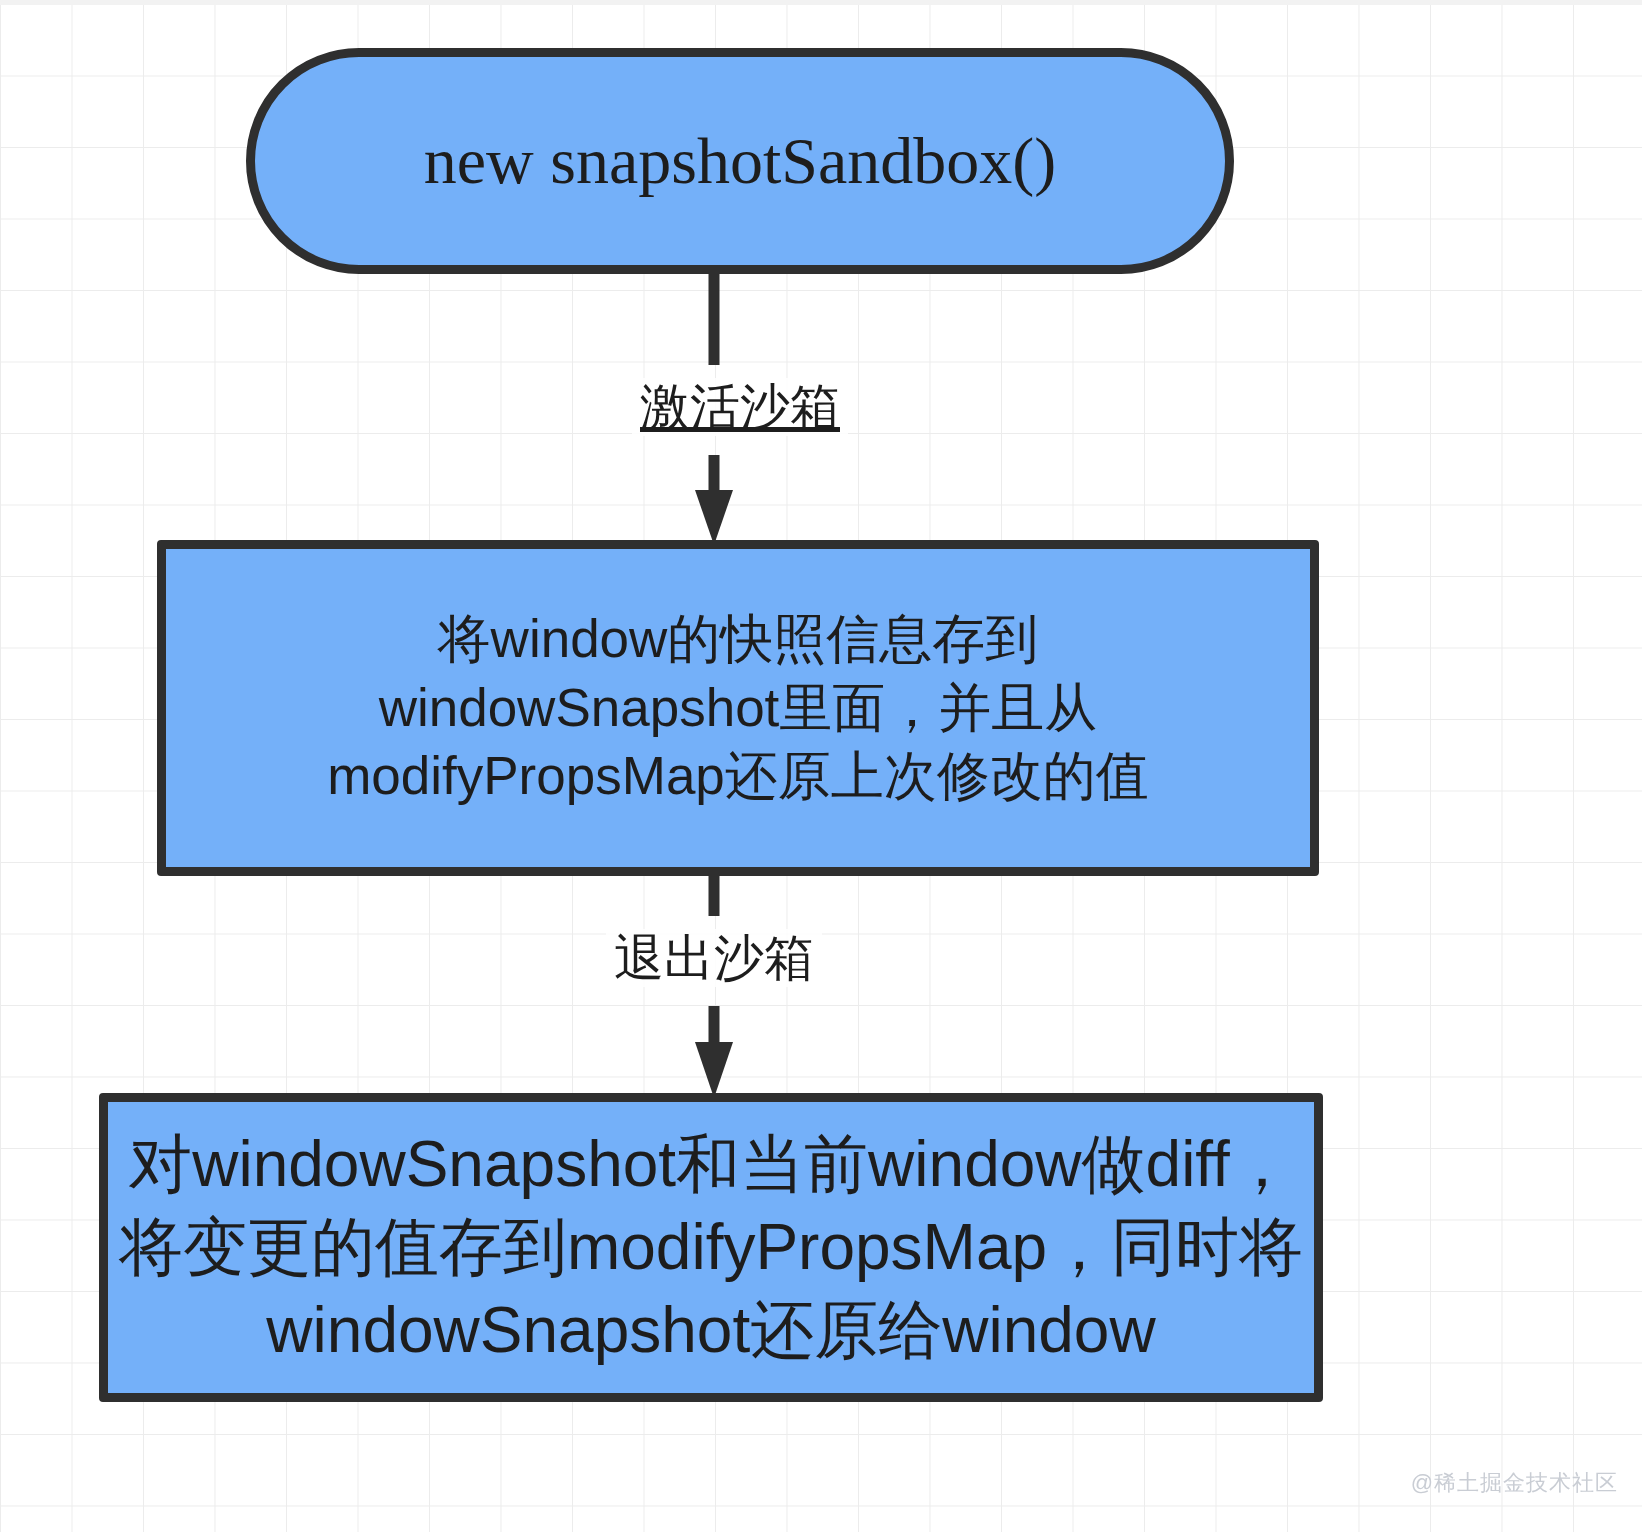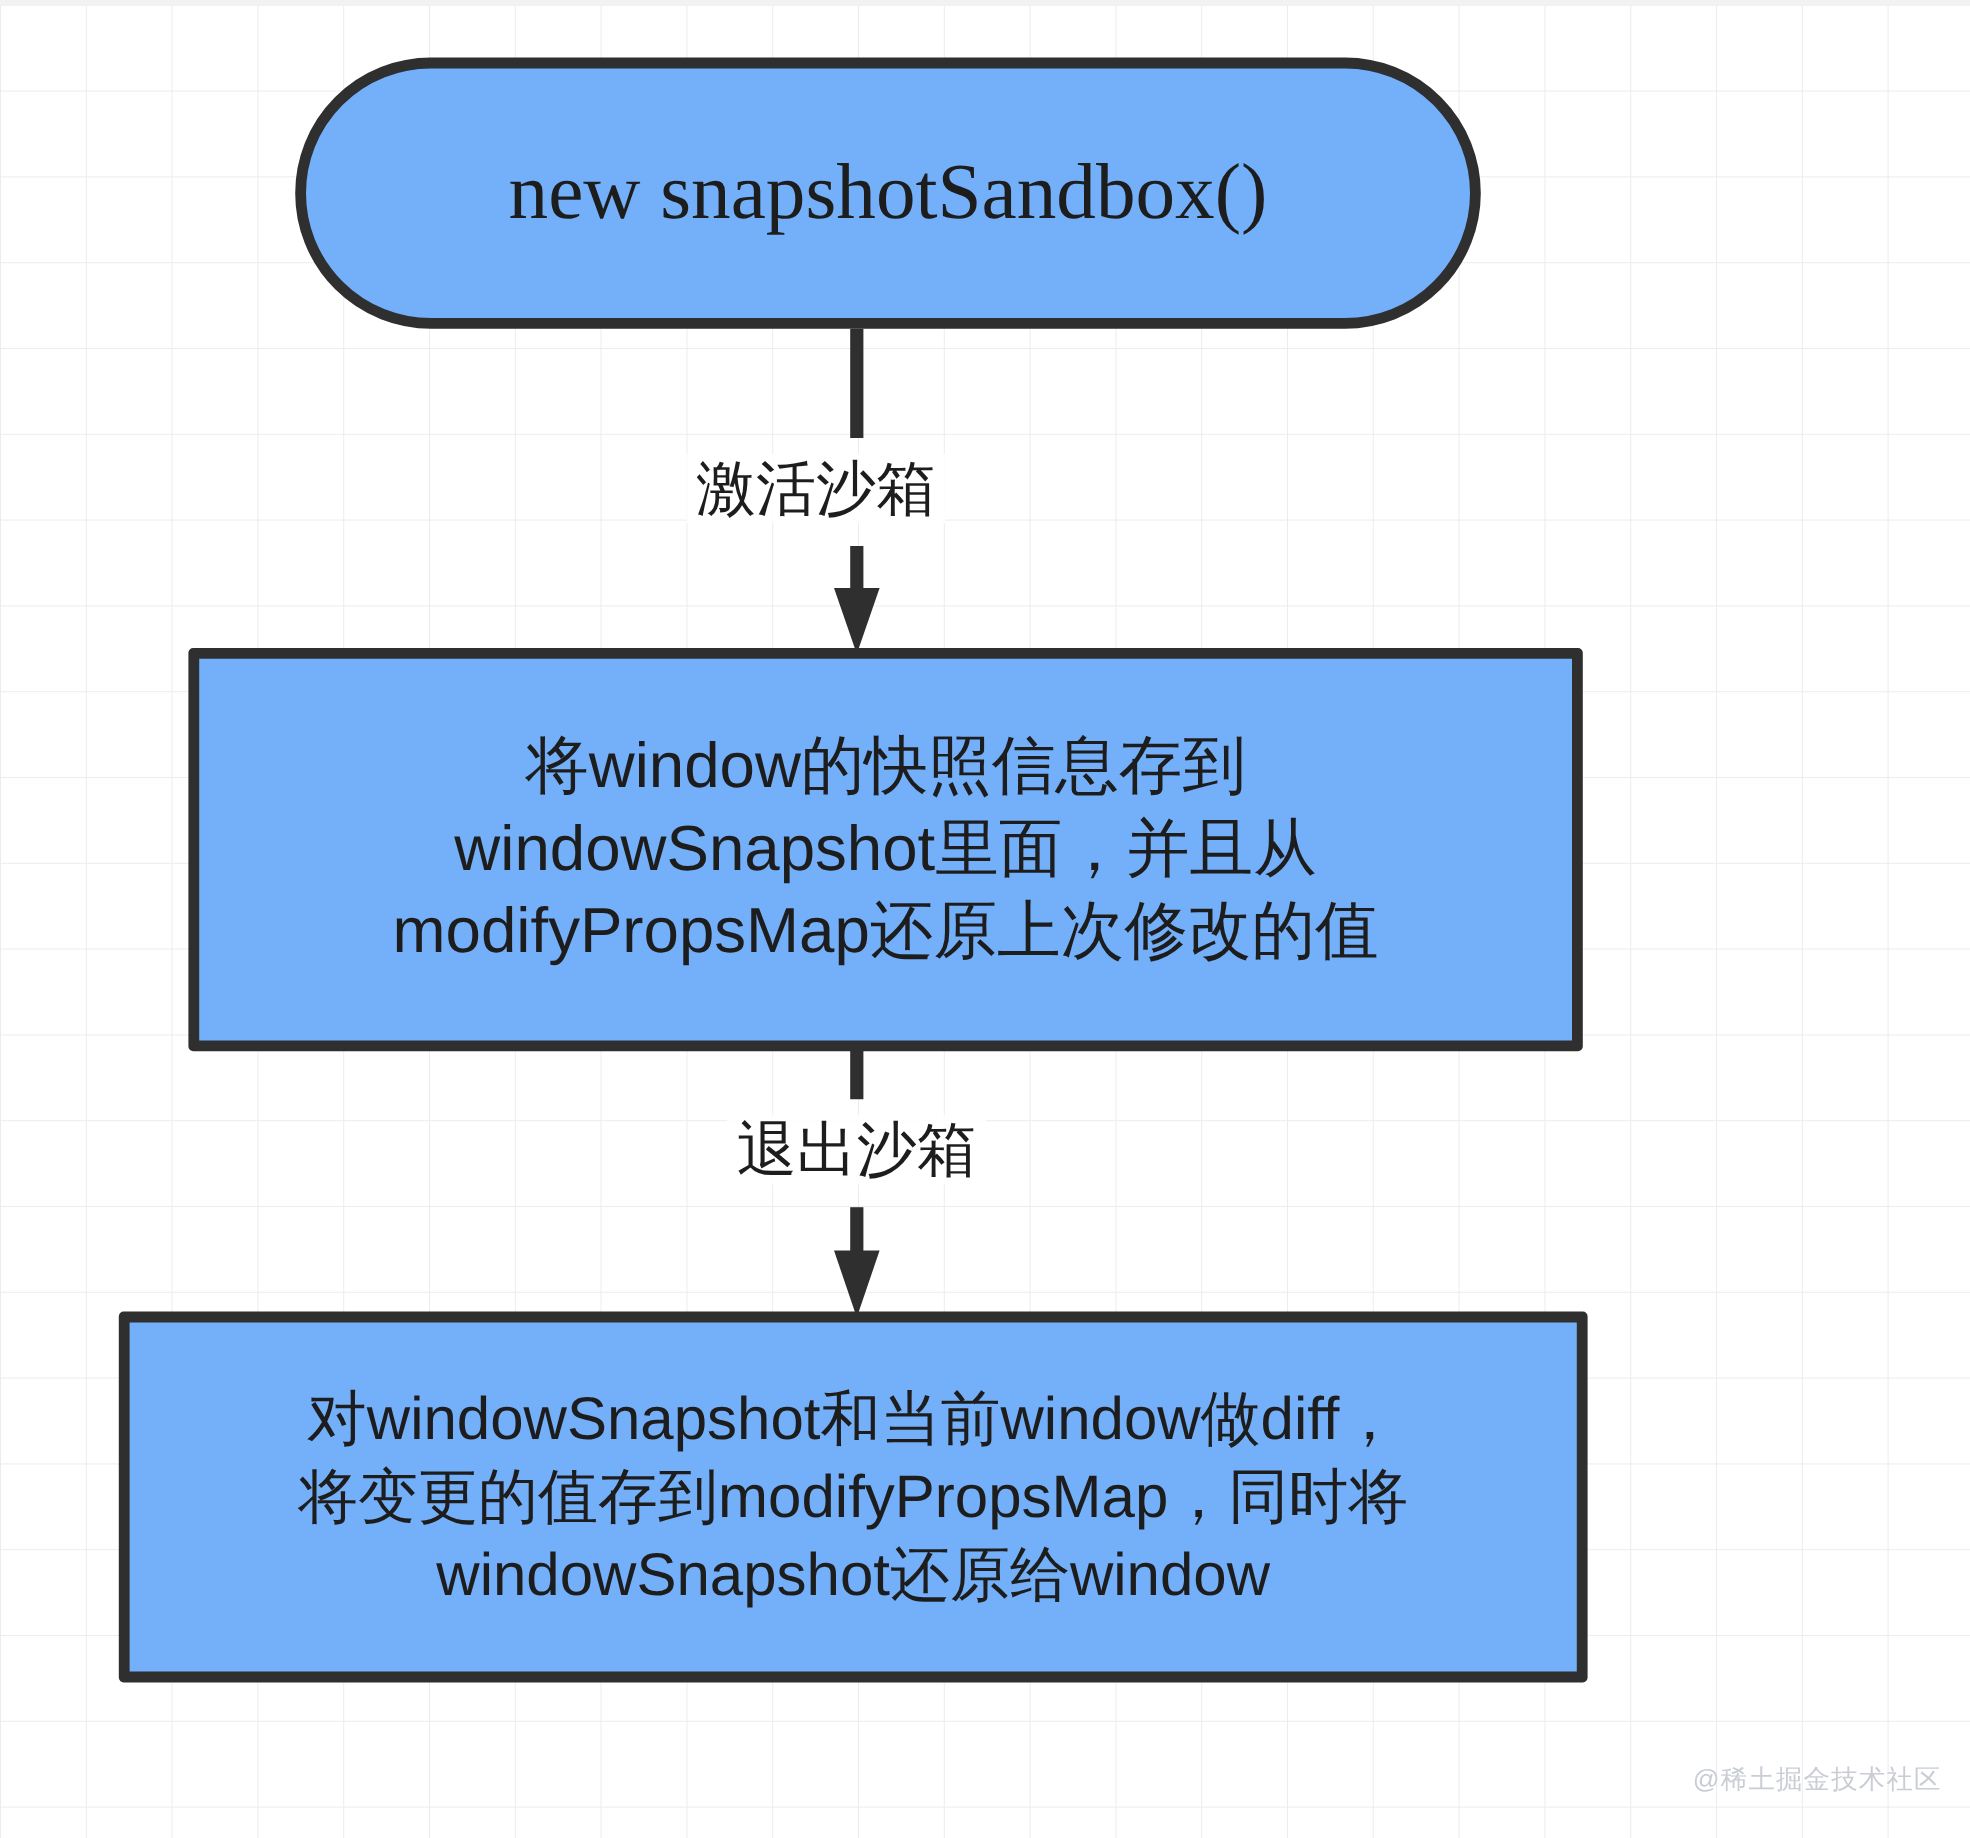--- a/index.html
+++ b/index.html
@@ -67,21 +67,21 @@
     font-size: 53px;
   }
 
   
   #node-diff {
     left: 99px;
     top: 1093px;
     width: 1224px;
     height: 309px;
     border-radius: 4px;
-    font-size: 50px;
+    font-size: 64px;
   }
 
   
   .edge {
     position: absolute;
     left: 0; top: 0;
     width: 1642px;
     height: 1532px;
     pointer-events: none;
   }
@@ -90,21 +90,21 @@
     position: absolute;
     color: #1d1d1d;
     font-size: 50px;
     line-height: 1;
     background: rgba(255,255,255,0.86);
     padding: 4px 8px;
     white-space: nowrap;
     transform: translateX(-50%);
   }
 
-  #label-activate { left: 680px; top: 378px; }
+  #label-activate { left: 740px; top: 378px; text-decoration: underline; }
   #label-exit     { left: 714px; top: 929px; }
 
   #watermark {
     position: absolute;
     right: 24px;
     bottom: 34px;
     color: #c9cdd4;
     font-size: 22px;
     letter-spacing: 1px;
     white-space: nowrap;

